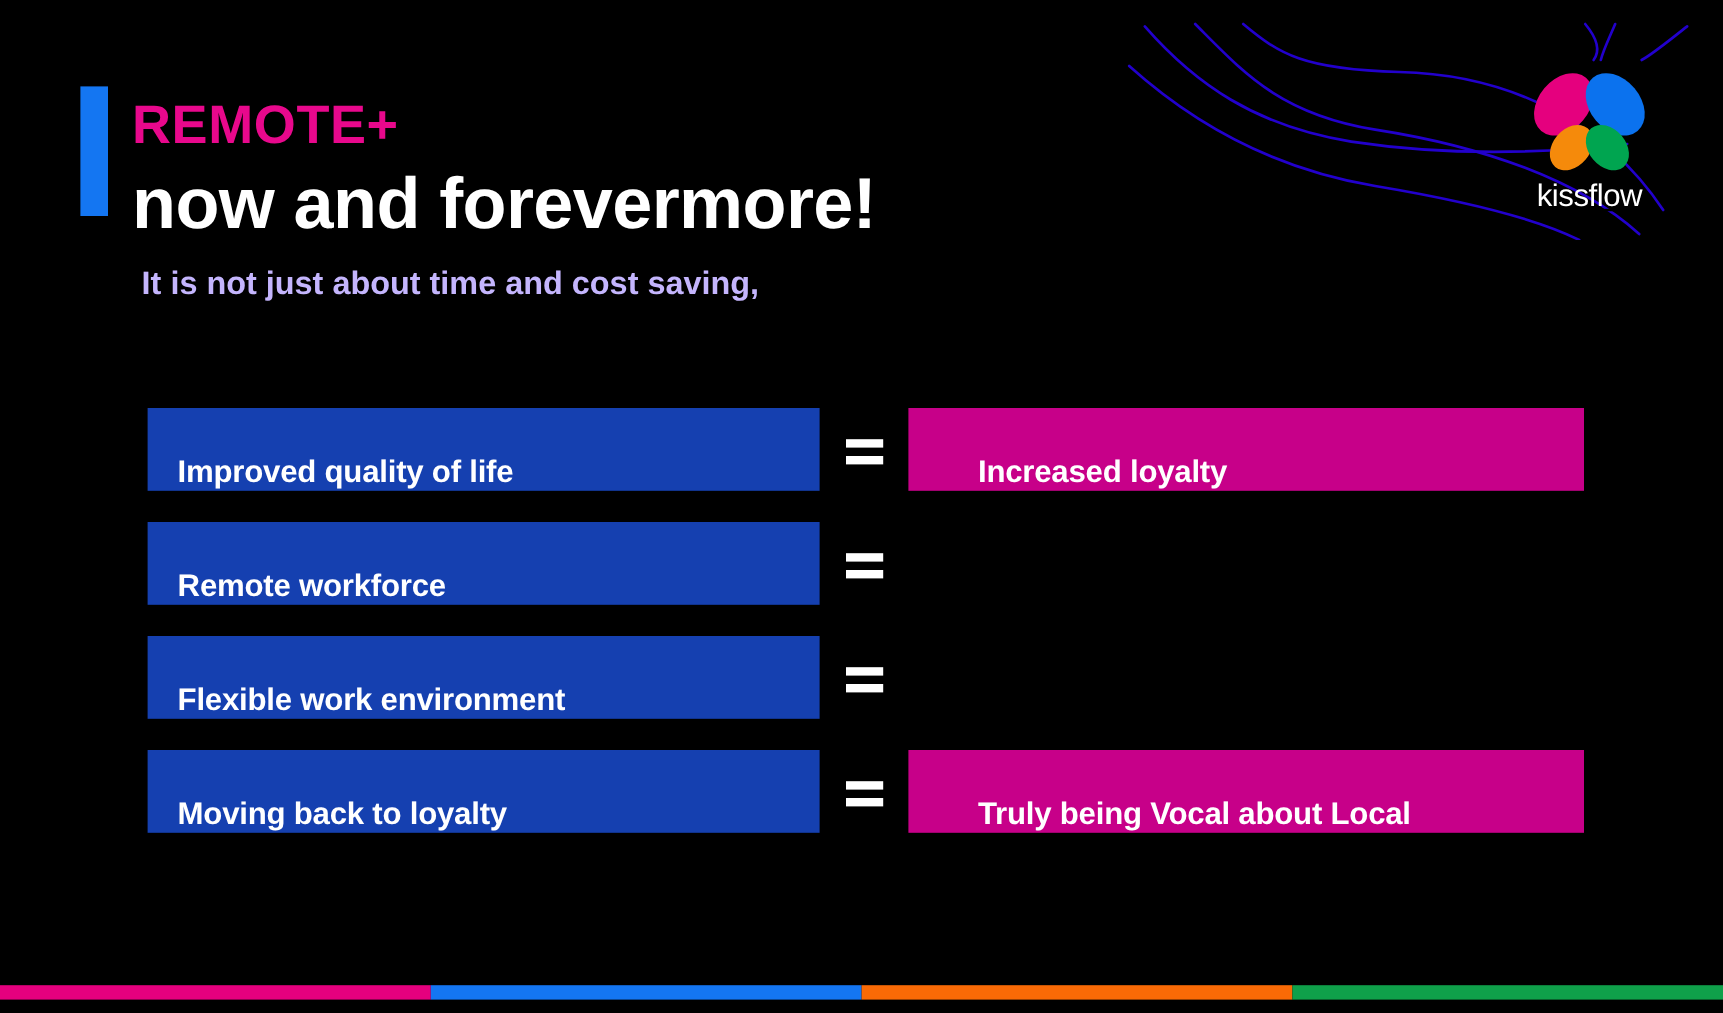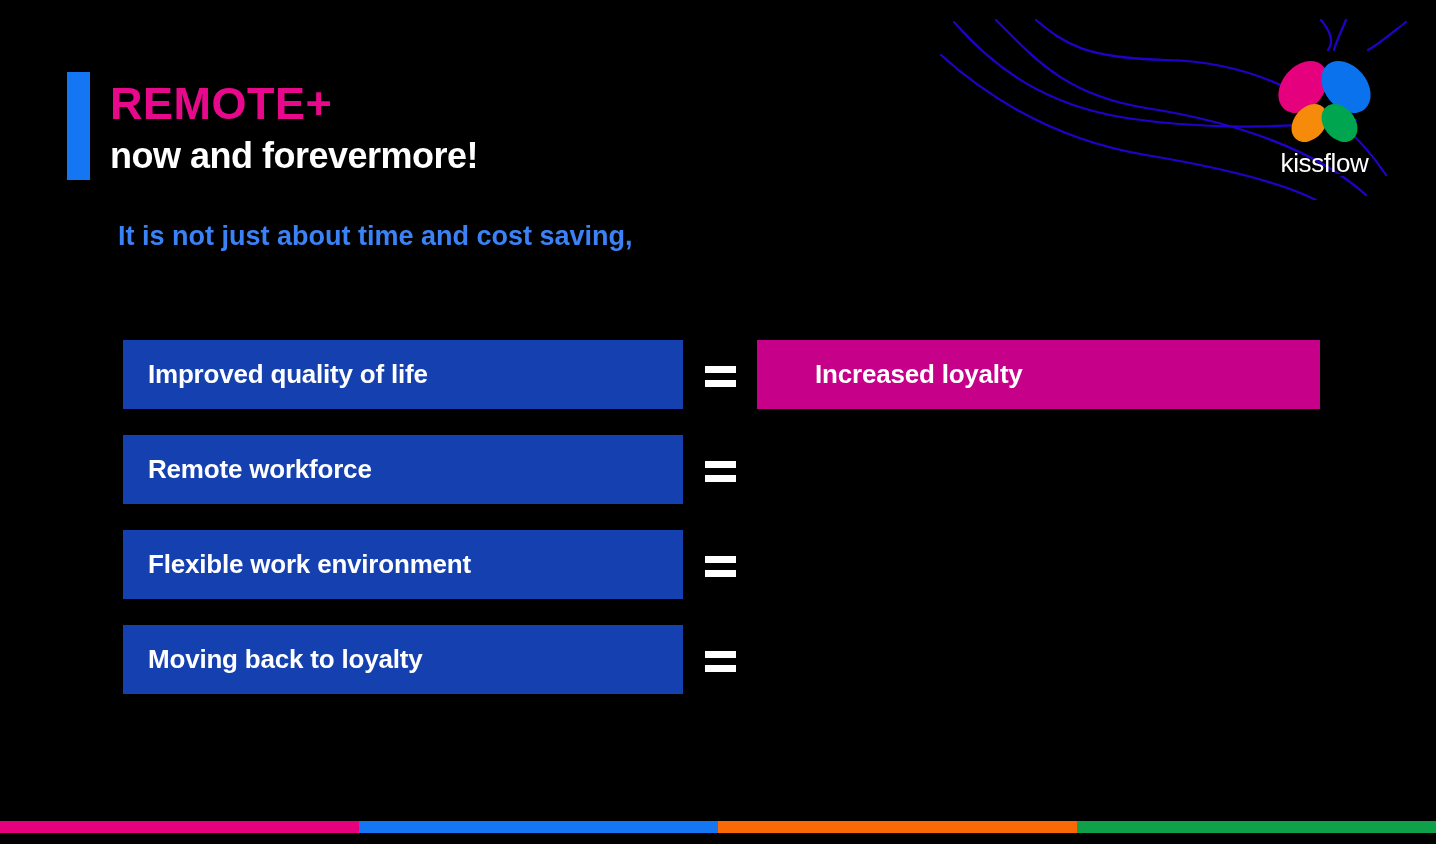--- a/index.html
+++ b/index.html
@@ -101,34 +101,34 @@
   .title-line1 {
     color: #E8088C;
     font-size: 45px;
     font-weight: bold;
     letter-spacing: 0.5px;
     line-height: 1.1;
     margin: 0;
   }
   .title-line2 {
     color: #FFFFFF;
-    font-size: 36px;
+    font-size: 60px;
     font-weight: bold;
     letter-spacing: -0.5px;
     line-height: 1.15;
     margin: 6px 0 0 0;
   }
 
   
   .subtitle {
     position: absolute;
     left: 118px;
     top: 216px;
     width: 720px;
-    color: #3b82f6;
+    color: #c4b5fd;
     font-size: 27px;
     font-weight: bold;
     line-height: 1.55;
   }
 
   
   .rows {
     position: absolute;
     left: 0;
     top: 340px;
@@ -139,21 +139,21 @@
     height: 69px;
     margin-bottom: 26px;
   }
   .eq-row:last-child { margin-bottom: 0; }
 
   .eq-box {
     position: absolute;
     top: 0;
     height: 69px;
     display: flex;
-    align-items: center;
+    align-items: flex-end;
   }
   .eq-box.left {
     left: 123px;
     width: 560px;
     background: #1540B0;
   }
   .eq-box.right {
     left: 757px;
     width: 563px;
     background: #C70089;
@@ -268,20 +268,23 @@
     </div>
 
     <div class="eq-row">
       <div class="eq-box left">
         <span class="eq-label">Moving back to loyalty</span>
       </div>
       <div class="equals">
         <div class="bar"></div>
         <div class="bar"></div>
       </div>
+      <div class="eq-box right">
+        <span class="eq-label">Truly being Vocal about Local</span>
+      </div>
     </div>
 
   </div>
 
   <div class="bottom-strip">
     <div class="strip-seg" style="width:25%;background:#E5007E;"></div>
     <div class="strip-seg" style="width:25%;background:#1476F2;"></div>
     <div class="strip-seg" style="width:25%;background:#F96A06;"></div>
     <div class="strip-seg" style="width:25%;background:#0FA04A;"></div>
   </div>

